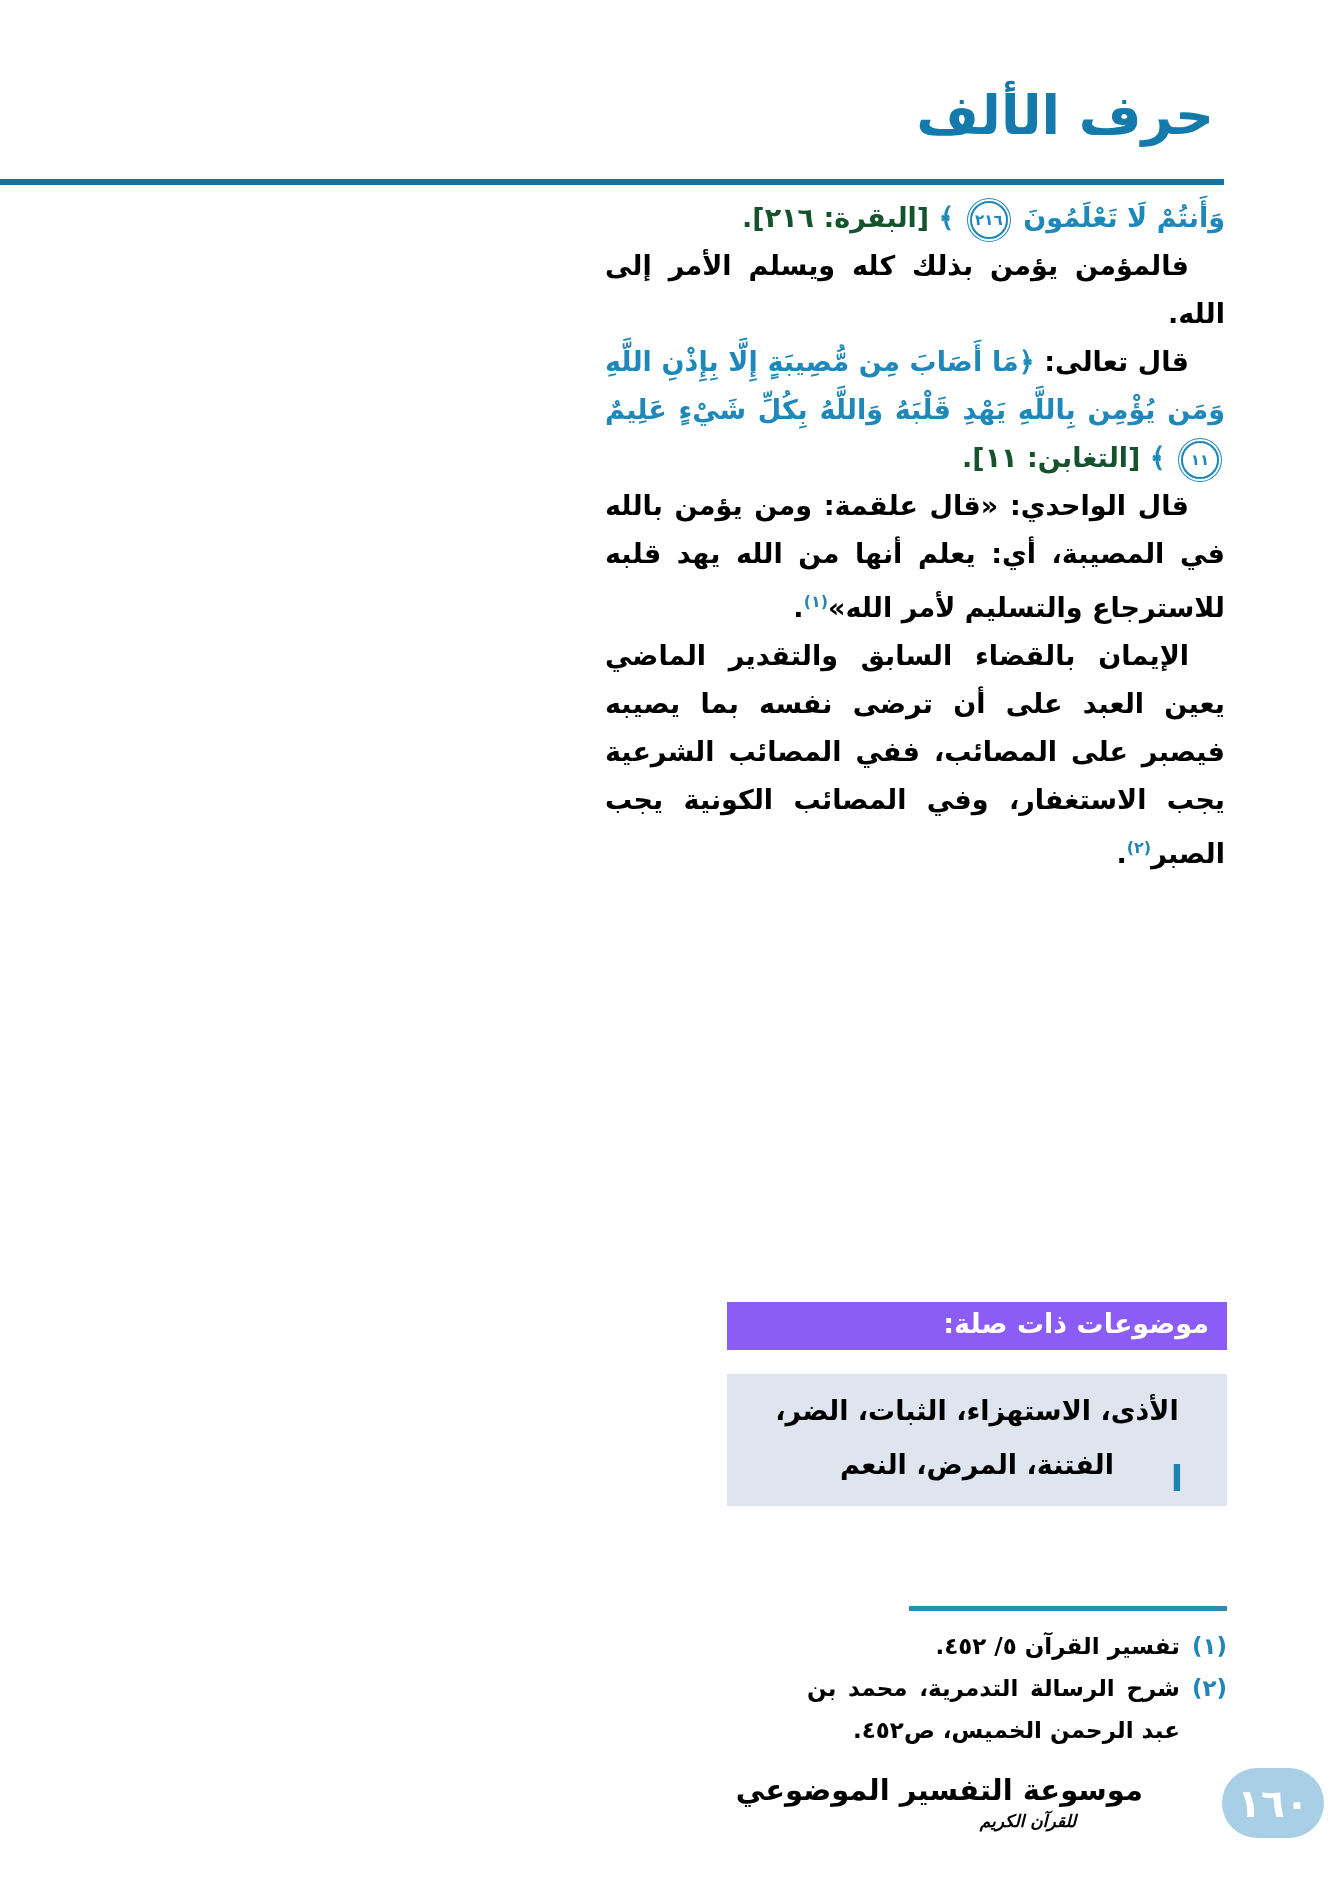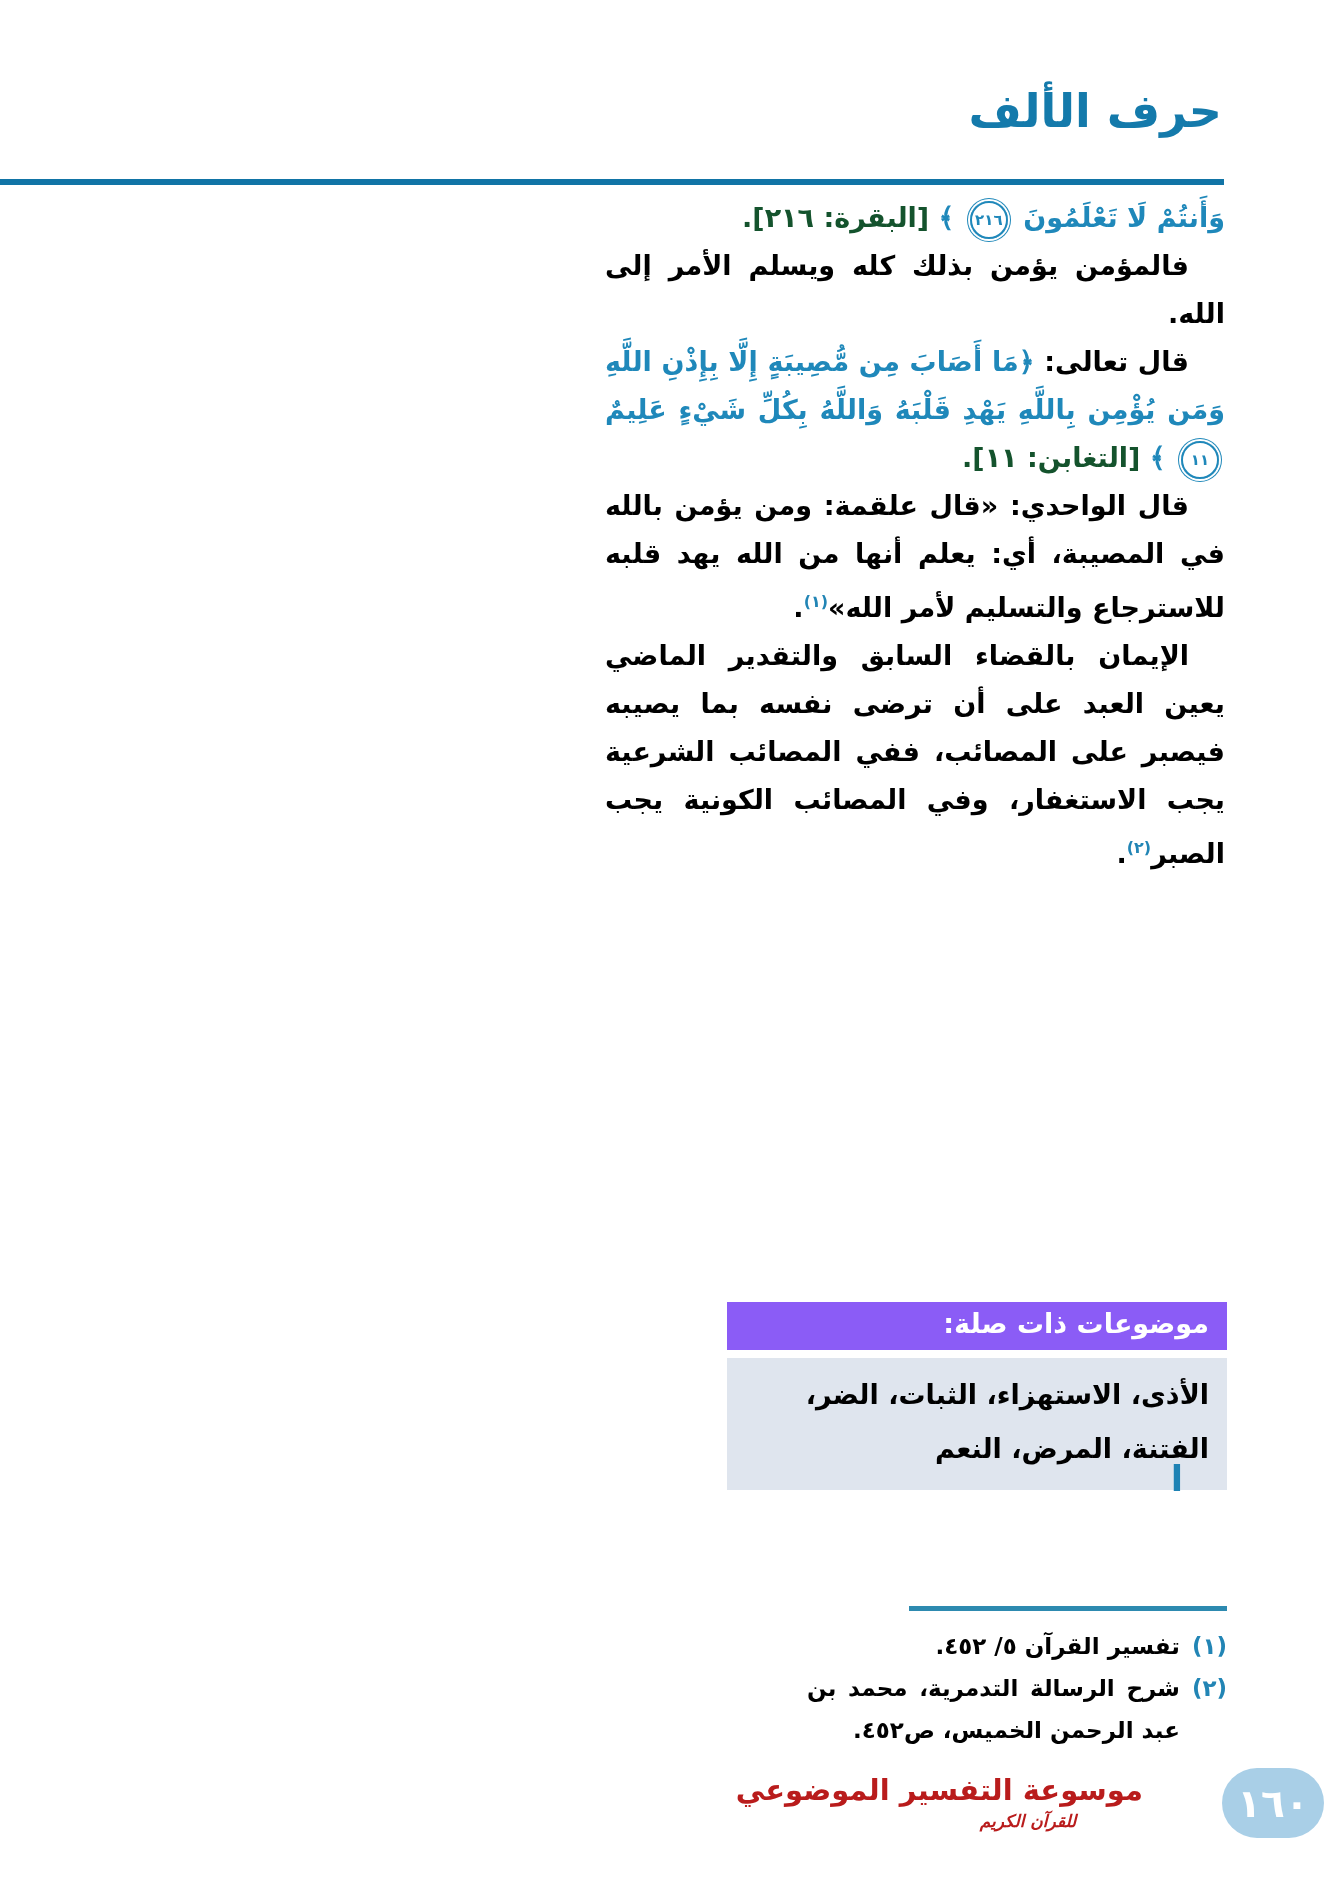--- a/index.html
+++ b/index.html
@@ -6,22 +6,22 @@
   .page{
     position:relative;
     width:1339px;height:1890px;
     background:#ffffff;
     font-family:"DejaVu Sans",sans-serif;
     overflow:hidden;
     direction:rtl;
   }
   
   .chapter-title{
-    position:absolute;top:84px;right:117px;
-    color:#147aab;font-size:46px;font-weight:bold;
+    position:absolute;top:84px;right:125px;
+    color:#147aab;font-size:54px;font-weight:bold;
     letter-spacing:-1px;white-space:nowrap;
   }
   .header-rule{
     position:absolute;top:179px;left:0;
     width:1224px;height:6px;background:#1174a6;
   }
   
   .body-text{
     position:absolute;top:194px;right:114px;width:620px;
     direction:rtl;color:#000;
@@ -44,38 +44,38 @@
     color:#2285b5;font-size:16px;vertical-align:super;font-weight:bold;
   }
   
   .related-box{position:absolute;top:1302px;right:112px;width:500px;direction:rtl;}
   .related-header{
     background:#8b5cf6;color:#ffffff;
     font-size:27px;font-weight:bold;
     padding:5px 18px 9px;line-height:34px;
   }
   .related-body{
-    margin-top:8px;background:#dfe5ee;color:#000;
+    margin-top:24px;background:#dfe5ee;color:#000;
     font-size:27px;font-weight:bold;line-height:54px;
-    padding:10px 18px 14px;text-align:right;
+    padding:10px 18px 14px;text-align:center;
   }
   .section-marker{
     position:absolute;top:1458px;right:156px;
     color:#1e82b4;font-size:36px;font-weight:bold;
   }
   
   .footnotes{position:absolute;top:1606px;right:112px;width:420px;direction:rtl;}
   .fn-rule{width:318px;height:5px;background:#2d8ab0;margin-bottom:14px;}
   .fn-item{display:flex;direction:rtl;font-size:23px;font-weight:bold;line-height:42px;}
   .fn-num{color:#2285b5;margin-left:12px;white-space:nowrap;}
   .fn-text{color:#000;text-align:justify;text-align-last:right;flex:1;}
   
   .footer-logo{
     position:absolute;top:1772px;right:196px;width:230px;
-    text-align:center;color:#b91c1c;
+    text-align:center;color:#000000;
   }
   .logo-line1{font-size:29px;font-weight:bold;line-height:36px;white-space:nowrap;}
   .logo-line2{font-size:17px;font-weight:bold;line-height:26px;font-style:italic;}
   .page-pill{
     position:absolute;top:1768px;right:15px;width:102px;height:70px;
     background:#a9cfe7;border-radius:36px;
     display:flex;align-items:center;justify-content:center;
     color:#ffffff;font-size:39px;font-weight:bold;
   }
 </style>

